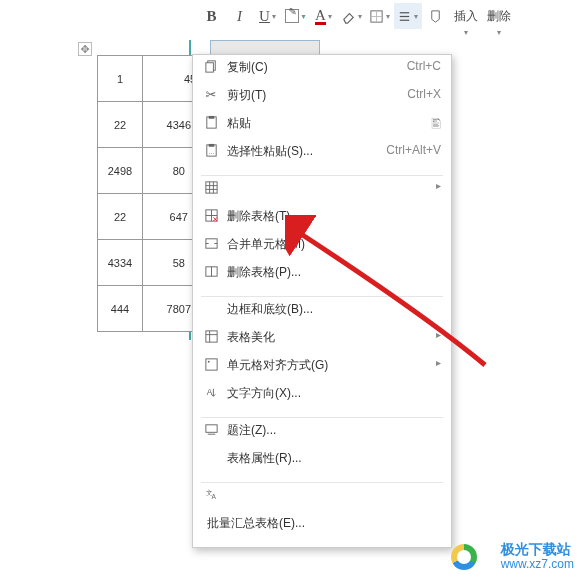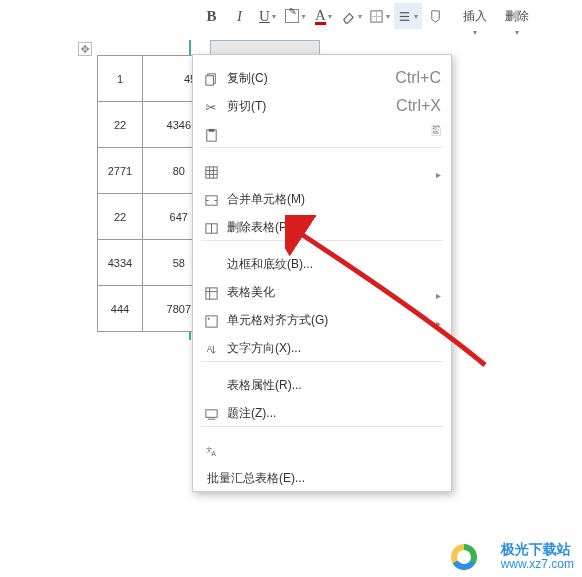--- a/index.html
+++ b/index.html
@@ -34,21 +34,21 @@
     border-right: 1px solid transparent;
     position: relative;
   }
   .toolbar .tb-dd::after { content:"▾"; font-size:8px; color:#888; margin-left:2px; }
   .toolbar .b { font-weight:bold; font-family:"Times New Roman",serif; font-size:15px; }
   .toolbar .i { font-style:italic; font-family:"Times New Roman",serif; font-size:15px; }
   .toolbar .u { text-decoration:underline; font-family:"Times New Roman",serif; font-size:15px; }
   .toolbar .highlight-box { width:14px; height:14px; border:1px solid #888; position:relative; }
   .toolbar .highlight-box .pen { position:absolute; top:-4px; left:2px; font-size:10px; }
   .toolbar .fontcolor { font-family:"Times New Roman",serif; font-size:15px; border-bottom:3px solid #c00; line-height:14px; }
-  .toolbar .txt-label { font-size:12px; color:#444; width:auto; padding:0 4px; position:relative;margin-left:9px;}
+  .toolbar .txt-label { font-size:12px; color:#444; width:auto; padding:0 4px; position:relative;}
   .toolbar .txt-label .dd { font-size:8px; color:#888; position:absolute; bottom:-8px; left:50%; transform:translateX(-50%);}
 
   .anchor { position:absolute; top:42px; left:78px; width:14px; height:14px; border:1px solid #bbb; display:flex; align-items:center; justify-content:center; color:#888; font-size:11px; background:#fff; cursor:move;}
   
   .cell-head { position:absolute; top:40px; left:210px; width:110px; height:22px; background:#e8e8e8; border:1px solid #9bb8cf; }
 
   .spread {
     position: absolute;
     top: 55px;
     left: 97px;
@@ -74,30 +74,30 @@
     top: 54px;
     left: 192px;
     width: 260px;
     background: #fff;
     border: 1px solid #ccc;
     box-shadow: 2px 3px 8px rgba(0,0,0,0.25);
     padding: 4px 0;
   }
   .ctx .row {
     display: flex;
-    align-items: flex-end;
+    align-items: flex-start;
     height: 28px;
     padding: 0 10px 0 8px;
     color: #333;
     font-size: 12px;
     position: relative;
   }
   .ctx .ico { width:20px; display:flex; align-items:center; justify-content:center; color:#666; font-size:13px; }
   .ctx .lbl { flex:1; padding-left:6px; }
-  .ctx .sc { color:#888; font-size:16px; }
+  .ctx .sc { color:#888; font-size:12px; }
   .ctx .arr::after { content:"▸"; color:#888; position:absolute; right:10px; font-size:10px;}
   .ctx .sep { height:1px; background:#e5e5e5; margin:4px 8px; }
   .ctx .side-ico { position:absolute; right:10px; color:#888; font-size:12px;}
 
   .arrow-annot {
     position: absolute;
     top: 215px; left: 285px;
     width: 210px; height: 160px;
     pointer-events: none;
   }
@@ -187,21 +187,21 @@
         <td class="w1">1</td>
         <td class="w2">45475</td>
         <td class="w3">4469</td>
       </tr>
   <tr>
         <td>22</td>
         <td>4346</td>
         <td>57585</td>
       </tr>
   <tr>
-        <td>2771</td>
+        <td>2498</td>
         <td>80</td>
         <td>3644</td>
       </tr>
   <tr>
         <td>22</td>
         <td>647</td>
         <td>33637</td>
       </tr>
   <tr>
         <td>4334</td>
@@ -232,37 +232,61 @@
     <span class="lbl">剪切(T)</span>
     <span class="sc">Ctrl+X</span>
   </div>
   <div class="row">
     <span class="ico">
         <svg class="icon" viewBox="0 0 16 16">
           <rect x="3" y="2" width="10" height="12" fill="none" stroke="#666"></rect>
           <rect x="5" y="1" width="6" height="3" fill="#666"></rect>
         </svg>
       </span>
+    <span class="lbl">粘贴</span>
     <span class="side-ico">🖺</span>
+  </div>
+  <div class="row">
+    <span class="ico">
+        <svg class="icon" viewBox="0 0 16 16">
+          <rect x="3" y="2" width="10" height="12" fill="none" stroke="#666"></rect>
+          <rect x="5" y="1" width="6" height="3" fill="#666"></rect>
+          <text x="8" y="12" font-size="7" text-anchor="middle" fill="#666">…</text>
+        </svg>
+      </span>
+    <span class="lbl">选择性粘贴(S)...</span>
+    <span class="sc">Ctrl+Alt+V</span>
   </div>
   <div class="sep"></div>
   <div class="row arr">
     <span class="ico">
         <svg class="icon" viewBox="0 0 16 16">
           <rect x="2" y="2" width="12" height="12" fill="none" stroke="#666"></rect>
           <line x1="2" y1="6" x2="14" y2="6" stroke="#666"></line>
           <line x1="2" y1="10" x2="14" y2="10" stroke="#666"></line>
           <line x1="6" y1="2" x2="6" y2="14" stroke="#666"></line>
           <line x1="10" y1="2" x2="10" y2="14" stroke="#666"></line>
         </svg>
       </span>
   </div>
   <div class="row">
     <span class="ico">
         <svg class="icon" viewBox="0 0 16 16">
+          <rect x="2" y="2" width="12" height="12" fill="none" stroke="#666"></rect>
+          <line x1="2" y1="8" x2="14" y2="8" stroke="#666"></line>
+          <line x1="8" y1="2" x2="8" y2="14" stroke="#666"></line>
+          <line x1="10" y1="10" x2="14" y2="14" stroke="#c33"></line>
+          <line x1="14" y1="10" x2="10" y2="14" stroke="#c33"></line>
+        </svg>
+      </span>
+    <span class="lbl">删除表格(T)</span>
+  </div>
+  <div class="row">
+    <span class="ico">
+        <svg class="icon" viewBox="0 0 16 16">
           <rect x="2" y="3" width="12" height="10" fill="none" stroke="#666"></rect>
           <line x1="2" y1="8" x2="5" y2="8" stroke="#666"></line>
           <line x1="11" y1="8" x2="14" y2="8" stroke="#666"></line>
         </svg>
       </span>
     <span class="lbl">合并单元格(M)</span>
   </div>
   <div class="row">
     <span class="ico">
         <svg class="icon" viewBox="0 0 16 16">
@@ -300,31 +324,31 @@
     <span class="ico">
         <svg class="icon" viewBox="0 0 16 16">
           <text x="3" y="11" font-size="9" fill="#666">A</text>
           <path d="M10 4v8m-2-2l2 2 2-2" fill="none" stroke="#666"></path>
         </svg>
       </span>
     <span class="lbl">文字方向(X)...</span>
   </div>
   <div class="sep"></div>
   <div class="row">
+    <span class="ico">
+        <svg class="icon" viewBox="0 0 16 16">
+          <rect x="2" y="3" width="12" height="8" fill="none" stroke="#666"></rect>
+          <line x1="4" y1="13" x2="12" y2="13" stroke="#666"></line>
+        </svg>
+      </span>
+    <span class="lbl">题注(Z)...</span>
+  </div>
+  <div class="row">
     <span class="ico"></span>
     <span class="lbl">表格属性(R)...</span>
-  </div>
-  <div class="row">
-    <span class="ico">
-        <svg class="icon" viewBox="0 0 16 16">
-          <rect x="2" y="3" width="12" height="8" fill="none" stroke="#666"></rect>
-          <line x1="4" y1="13" x2="12" y2="13" stroke="#666"></line>
-        </svg>
-      </span>
-    <span class="lbl">题注(Z)...</span>
   </div>
   <div class="sep"></div>
   <div class="row">
     <span class="ico">
         <svg class="icon" viewBox="0 0 16 16">
           <text x="2" y="9" font-size="7" fill="#666">文</text>
           <text x="8" y="13" font-size="7" fill="#666">A</text>
         </svg>
       </span>
   </div>

